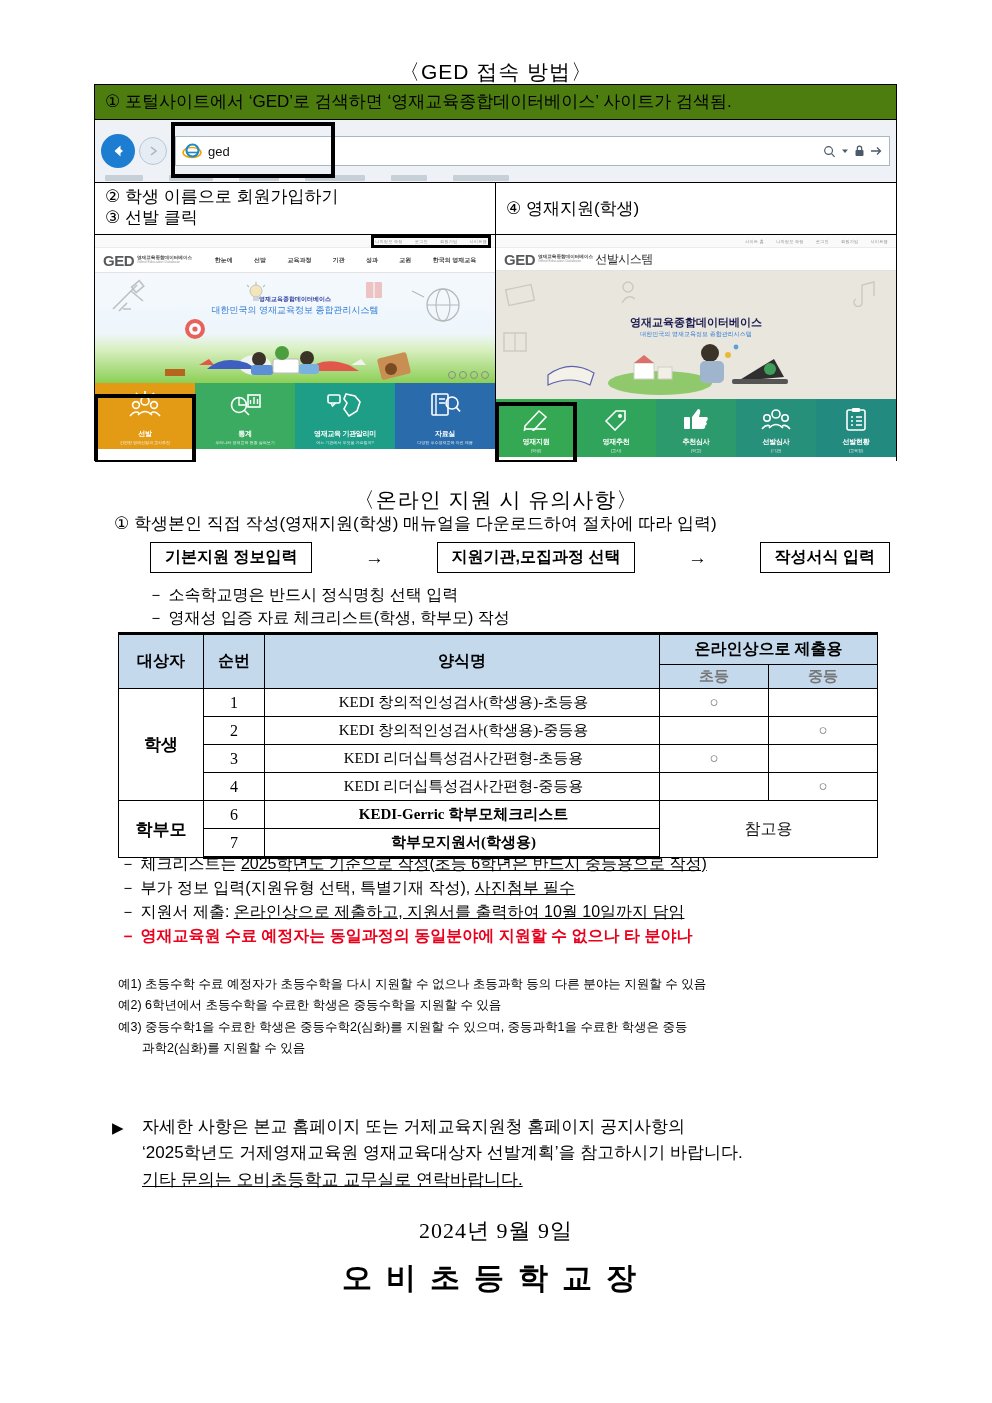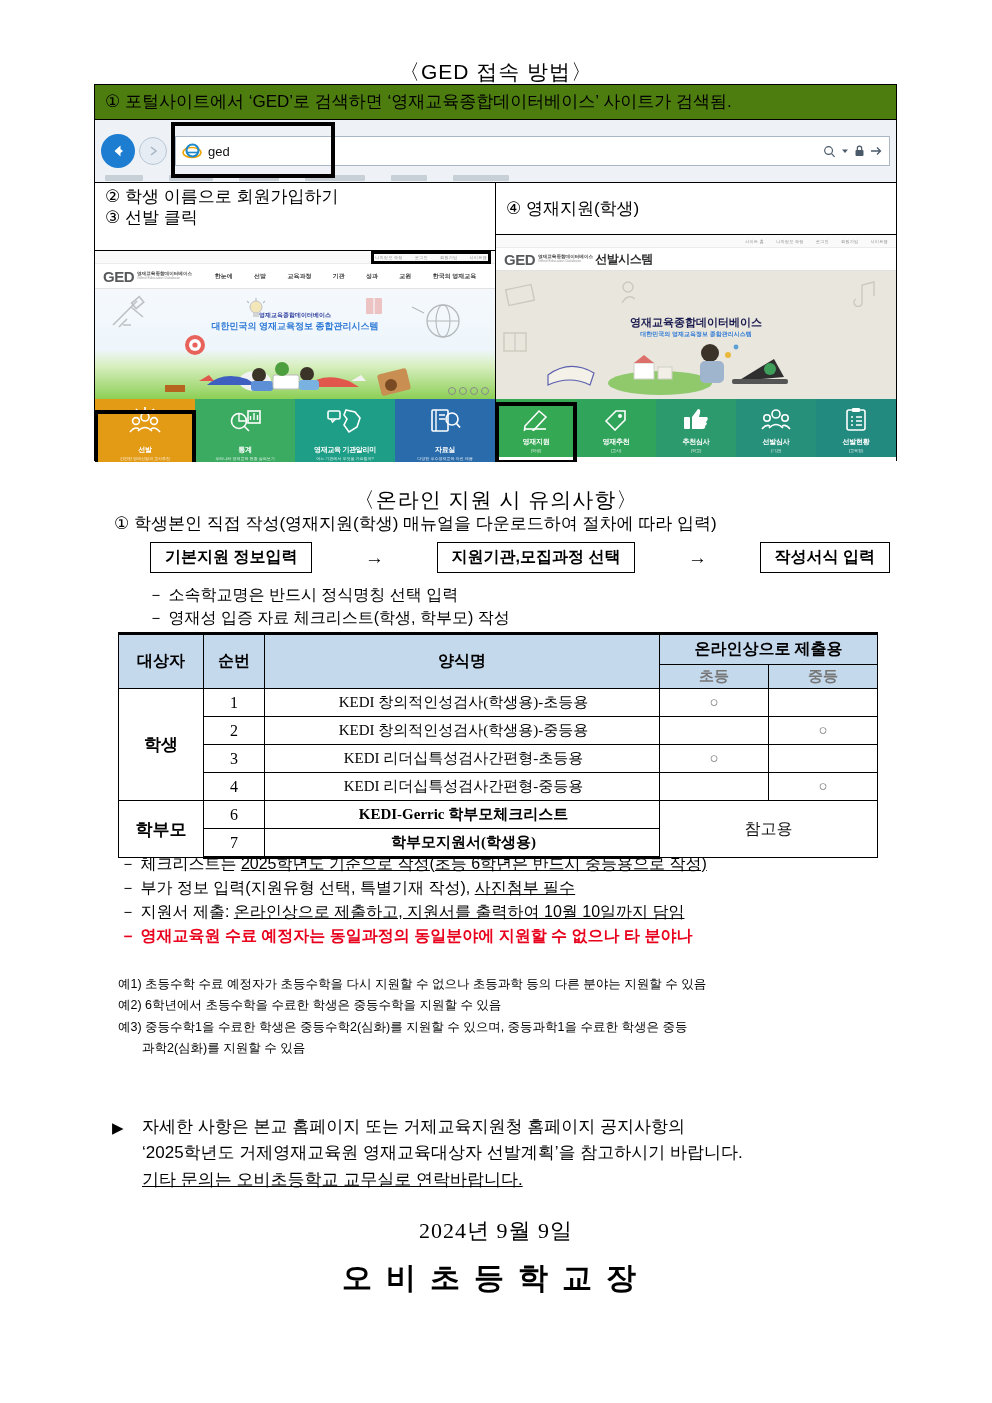--- a/index.html
+++ b/index.html
@@ -71,21 +71,21 @@
   
   .panels{display:flex;height:279px;}
   .panel{position:relative;overflow:hidden;background:#fff;}
   .panel.left{width:400px;border-right:1.5px solid #000;}
   .panel.right{width:400px;}
   .panel-caption{
     border-bottom:1.5px solid #000;padding:3px 0 3px 10px;font-size:17px;
     font-family:"Liberation Sans","DejaVu Sans",sans-serif;line-height:1.25;
     white-space:pre-line;box-sizing:border-box;
   }
-  .panel.left .panel-caption{height:68px;}
+  .panel.left .panel-caption{height:52px;}
   .panel.right .panel-caption{height:52px;display:flex;align-items:center;}
 
   .shot{position:relative;width:100%;height:227px;overflow:hidden;background:#fff;}
 
   
   .site-util{
     height:12px;display:flex;justify-content:flex-end;align-items:center;
     gap:12px;padding-right:8px;background:#fafafa;border-bottom:1px solid #ececec;
   }
   .site-util span{font-size:4.2px;color:#8b8b8b;letter-spacing:.2px;
@@ -99,38 +99,38 @@
     border-bottom:1px solid #e2e2e2;
   }
   .logo-ged{font-family:"Liberation Sans","DejaVu Sans",sans-serif;
     font-size:15px;font-weight:700;color:#58595b;letter-spacing:-.5px;}
   .logo-sub{display:inline-block;margin-left:3px;line-height:1.05;}
   .logo-sub b{display:block;font-size:4.6px;color:#4a4a4a;font-weight:700;
     font-family:"Liberation Sans","DejaVu Sans",sans-serif;}
   .logo-sub i{display:block;font-size:3.6px;color:#9a9a9a;font-style:normal;
     font-family:"Liberation Sans","DejaVu Sans",sans-serif;}
   .logo-sys{font-family:"Liberation Sans","DejaVu Sans",sans-serif;font-size:12px;
-    font-weight:700;color:#2b2b2b;margin-left:2px;letter-spacing:-.5px;}
+    font-weight:400;color:#2b2b2b;margin-left:2px;letter-spacing:-.5px;}
   .nav-items{display:flex;flex:1;justify-content:space-around;margin-left:12px;}
   .nav-items span{font-size:6px;font-weight:700;color:#3b3b3b;
     font-family:"Liberation Sans","DejaVu Sans",sans-serif;}
 
   
   .hero{position:relative;height:110px;overflow:hidden;}
   .hero.l{background:linear-gradient(#f5f9fd 0%,#eef6fb 55%,#d8efc0 70%,#8ccf55 100%);}
   .hero.r{background:#e8e6dd;height:128px;}
   .hero-txt{position:absolute;left:0;right:0;text-align:center;}
   .hero.l .hero-txt{top:22px;}
   .hero.r .hero-txt{top:44px;}
   .hero-t1{font-family:"Liberation Sans","DejaVu Sans",sans-serif;
     font-weight:700;color:#2f3e9e;}
   .hero.l .hero-t1{font-size:6px;}
   .hero.r .hero-t1{font-size:11px;color:#1b1b50;}
   .hero-t2{font-family:"Liberation Sans","DejaVu Sans",sans-serif;
-    font-weight:700;color:#2f7ad6;}
+    font-weight:400;color:#2f7ad6;}
   .hero.l .hero-t2{font-size:9px;}
   .hero.r .hero-t2{font-size:6px;}
   .doodle{position:absolute;opacity:.30;}
   .dots{position:absolute;right:6px;bottom:4px;display:flex;gap:3px;}
   .dots i{width:6px;height:6px;border-radius:50%;border:1px solid #8a8a8a;display:block;}
 
   
   .tiles{display:flex;height:66px;}
   .tile{flex:1;position:relative;display:flex;flex-direction:column;
     align-items:center;justify-content:flex-end;padding-bottom:4px;}

